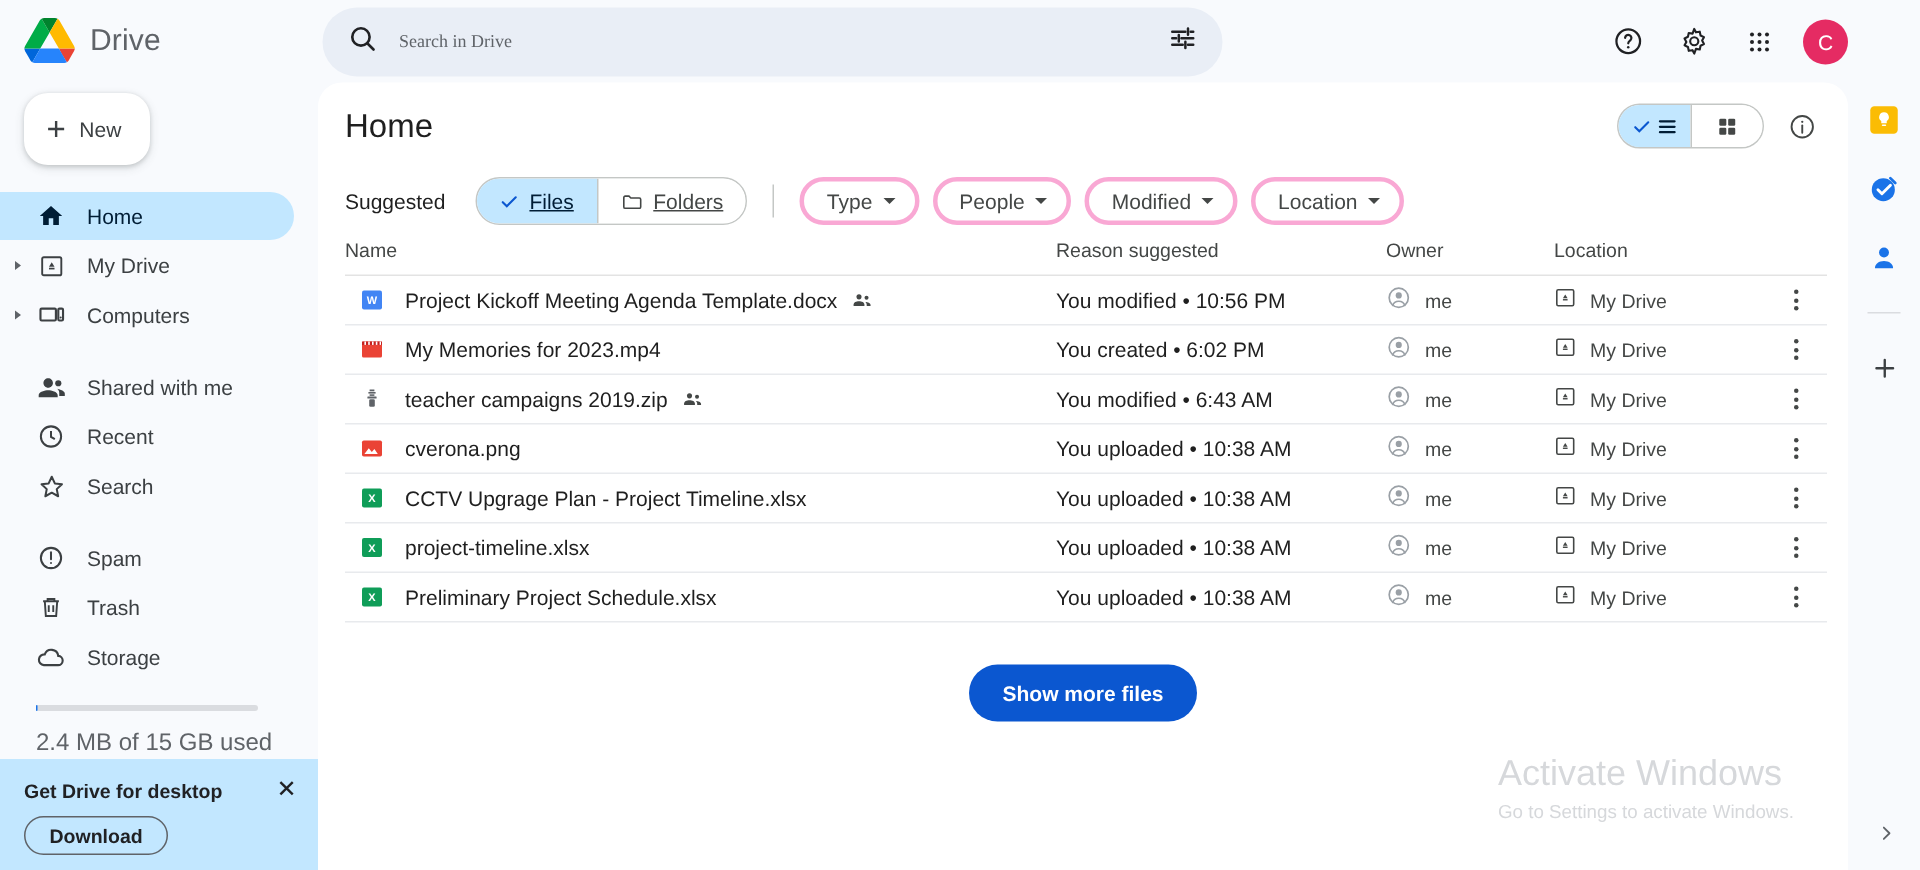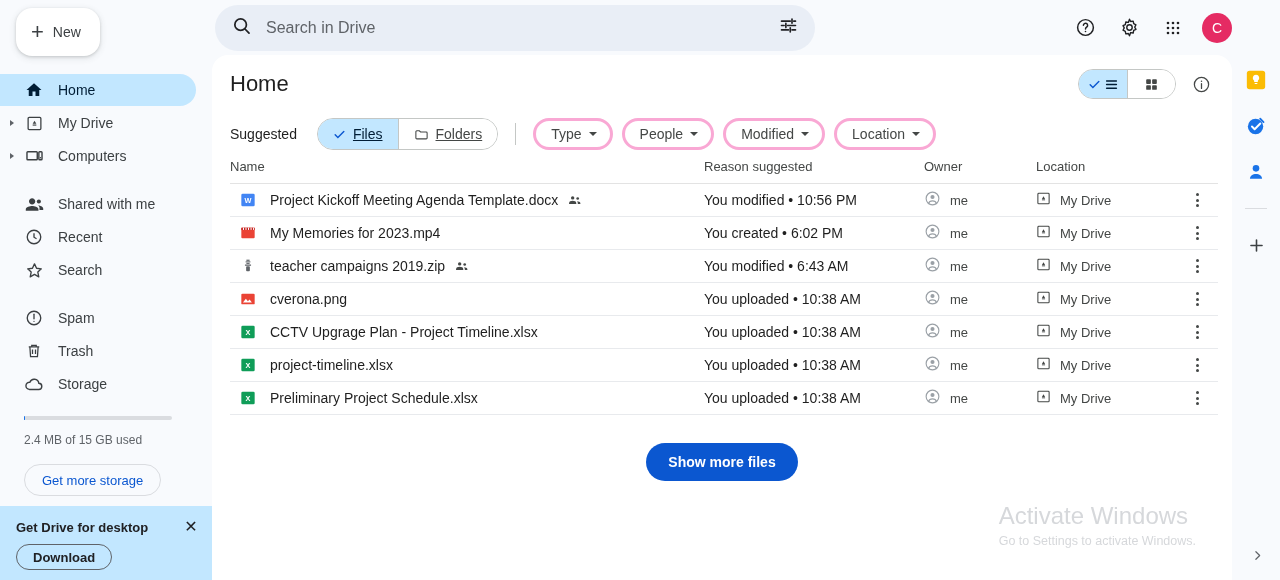--- a/index.html
+++ b/index.html
@@ -52,21 +52,21 @@
   .nav-item .caret {
     position: absolute; left: 10px; top: 50%; transform: translateY(-50%);
     width: 0; height: 0; border-left: 4px solid #5f6368;
     border-top: 3.5px solid transparent; border-bottom: 3.5px solid transparent;
   }
   .nav-gap { height: 14px; }
 
   .storage-wrap { margin: 16px 18px 0 24px; }
   .storage-bar { height: 4px; border-radius: 2px; background: #dadce0; width: 148px; }
   .storage-bar .fill { height: 4px; border-radius: 2px; background: #1a73e8; width: 1px; }
-  .storage-text { font-size: 12px; color: #5f6368; margin-top: 13px; }
+  .storage-text { font-size: 16px; color: #5f6368; margin-top: 13px; }
   .get-storage {
     margin-top: 17px; display: inline-flex; align-items: center; justify-content: center;
     height: 32px; padding: 0 17px; border: 1px solid #dadce0; border-radius: 16px;
     font-size: 13px; color: #0b57d0; background: transparent; cursor: pointer;
   }
 
   .promo {
     position: absolute; left: 0; bottom: 0; width: 212px; height: 74px;
     background: #c2e7ff; padding: 14px 16px 0 16px;
   }
@@ -85,21 +85,21 @@
   .main { flex: 1; position: relative; height: 580px; }
 
   .topbar { height: 55px; display: flex; align-items: center; padding-left: 0; }
   .search {
     width: 600px; height: 46px; background: #e9eef6; border-radius: 24px;
     display: flex; align-items: center; padding: 0 16px 0 16px; gap: 14px;
     margin-left: 3px;
   }
   .search input {
     flex: 1; border: none; outline: none; background: transparent;
-    font-size: 16px; color: #202124; font-family: Liberation Sans, sans-serif;
+    font-size: 12px; color: #202124; font-family: Liberation Serif, serif;
   }
   .search input::placeholder { color: #5f6368; }
 
   .topbar-right {
     position: absolute; right: 48px; top: 0; height: 55px;
     display: flex; align-items: center; gap: 14px;
   }
   .icon-btn {
     width: 30px; height: 30px; border-radius: 50%;
     display: flex; align-items: center; justify-content: center; cursor: pointer;
@@ -198,20 +198,33 @@
     display: flex; align-items: center; justify-content: center; cursor: pointer;
   }
 </style>
 </head>
 <body>
 
 <div class="app">
 
   <div class="sidebar">
 
+    <div class="brand">
+      <span class="brand-logo">
+        <svg viewBox="0 0 87 78" width="34" height="30">
+          <path d="M6.6 66.85l3.85 6.65c.8 1.4 1.95 2.5 3.3 3.3l13.75-23.8H0c0 1.55.4 3.1 1.2 4.5z" fill="#0066da"></path>
+          <path d="M43.65 25L29.9 1.2c-1.35.8-2.5 1.9-3.3 3.3l-25.4 44A9.06 9.06 0 000 53h27.5z" fill="#00ac47"></path>
+          <path d="M73.55 76.8c1.35-.8 2.5-1.9 3.3-3.3l1.6-2.75L86.1 57.3c.8-1.4 1.2-2.95 1.2-4.5H59.798l5.852 11.5z" fill="#ea4335"></path>
+          <path d="M43.65 25L57.4 1.2C56.05.4 54.5 0 52.9 0H34.4c-1.6 0-3.15.45-4.5 1.2z" fill="#00832d"></path>
+          <path d="M59.8 53H27.5L13.75 76.8c1.35.8 2.9 1.2 4.5 1.2h50.8c1.6 0 3.15-.45 4.5-1.2z" fill="#2684fc"></path>
+          <path d="M73.4 26.5L60.7 4.5c-.8-1.4-1.95-2.5-3.3-3.3L43.65 25 59.8 53h27.45c0-1.55-.4-3.1-1.2-4.5z" fill="#ffba00"></path>
+        </svg>
+      </span>
+      <span class="brand-name">Drive</span>
+    </div>
 
     <div class="new-btn">
       <span class="new-plus">+</span>
       <span>New</span>
     </div>
 
     <div class="nav">
 
       <div class="nav-item active">
         <span class="ic">

